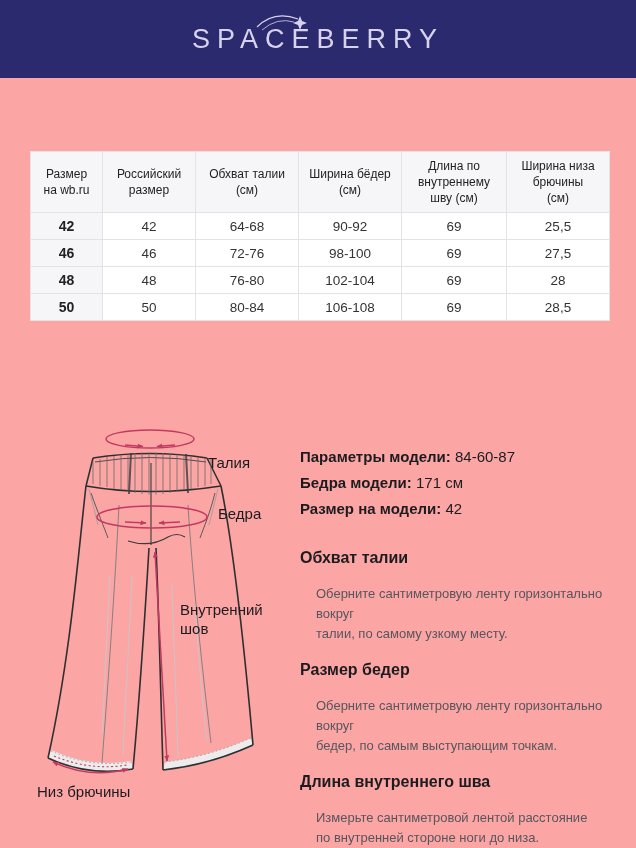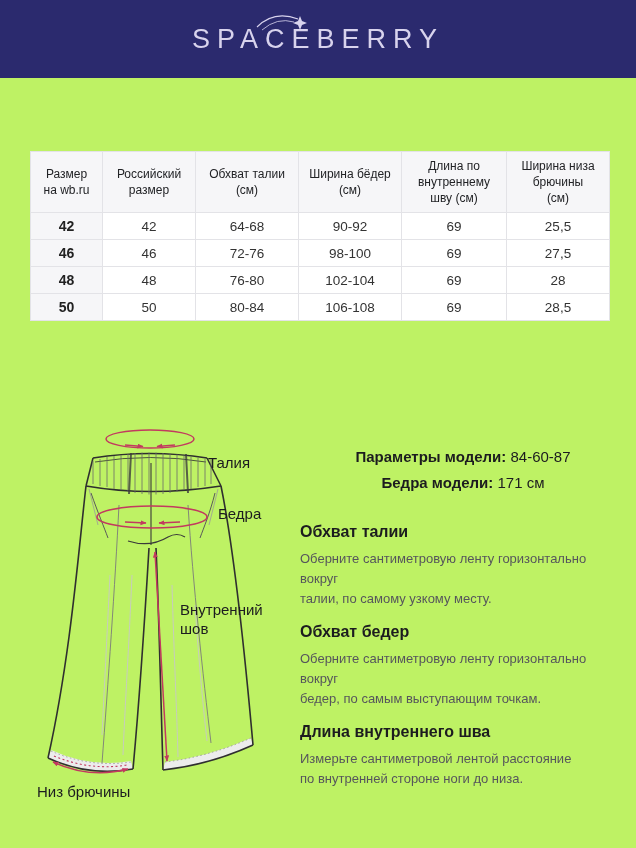--- a/index.html
+++ b/index.html
@@ -1,18 +1,18 @@
 <!DOCTYPE html>
 <html><head>
 <meta charset="utf-8">
 <style>
   html,body{margin:0;padding:0;background:#fff;}
   .page{
     position:relative;width:636px;height:848px;margin:0 auto;
-    background:#bef264;overflow:hidden;
+    background:#fca5a5;overflow:hidden;
     font-family:"Liberation Sans", sans-serif;color:#1f1f22;
   }
   
   .hdr{
     position:absolute;left:0;top:0;width:636px;height:78px;
     background:#2b2a6e;display:flex;align-items:center;justify-content:center;
   }
   .logo{position:relative;display:inline-block;}
   .logo .brand{
     color:#d8d3ed;font-size:27px;letter-spacing:7px;font-weight:400;
@@ -39,24 +39,24 @@
   }
   .lab-waist{left:208px;top:453px;}
   .lab-hips{left:218px;top:504px;}
   .lab-inseam{left:180px;top:600px;width:100px;}
   .lab-hem{left:37px;top:782px;}
   
   .info{position:absolute;left:300px;top:444px;width:326px;}
   .mline{font-size:15px;line-height:26px;color:#1c1c1f;}
   .mline .lb{font-weight:700;}
   .mline .vl{font-weight:400;}
-  .model-block{margin-bottom:26px;text-align:center;}
+  .model-block{margin-bottom:26px;}
   .guide{margin-bottom:13px;}
   .guide h3{margin:0 0 7px 0;font-size:16px;line-height:20px;font-weight:700;color:#1c1c1f;}
-  .guide p{margin:0;font-size:13px;line-height:20px;color:#56565c;white-space:pre-line;}
+  .guide p{margin:16px;font-size:13px;line-height:20px;color:#56565c;white-space:pre-line;}
 </style>
 </head>
 <body>
 
 <div class="page">
 
   <div class="hdr">
     <div class="logo">
       <svg class="star" width="58" height="30" viewBox="0 0 58 30">
         <path d="M3,20 Q20,3 44,12" fill="none" stroke="#d8d3ed" stroke-width="1.1"></path>
@@ -206,29 +206,33 @@
   <div class="info">
     <div class="model-block">
       <div class="mline">
         <span class="lb">Параметры модели:</span>
         <span class="vl">84-60-87</span>
       </div>
       <div class="mline">
         <span class="lb">Бедра модели:</span>
         <span class="vl">171 см</span>
       </div>
+      <div class="mline">
+        <span class="lb">Размер на модели:</span>
+        <span class="vl">42</span>
+      </div>
     </div>
 
     <div class="guide">
       <h3>Обхват талии</h3>
       <p>Оберните сантиметровую ленту горизонтально вокруг
 талии, по самому узкому месту.</p>
     </div>
     <div class="guide">
-      <h3>Обхват бедер</h3>
+      <h3>Размер бедер</h3>
       <p>Оберните сантиметровую ленту горизонтально вокруг
 бедер, по самым выступающим точкам.</p>
     </div>
     <div class="guide">
       <h3>Длина внутреннего шва</h3>
       <p>Измерьте сантиметровой лентой расстояние
 по внутренней стороне ноги до низа.</p>
     </div>
   </div>
 

